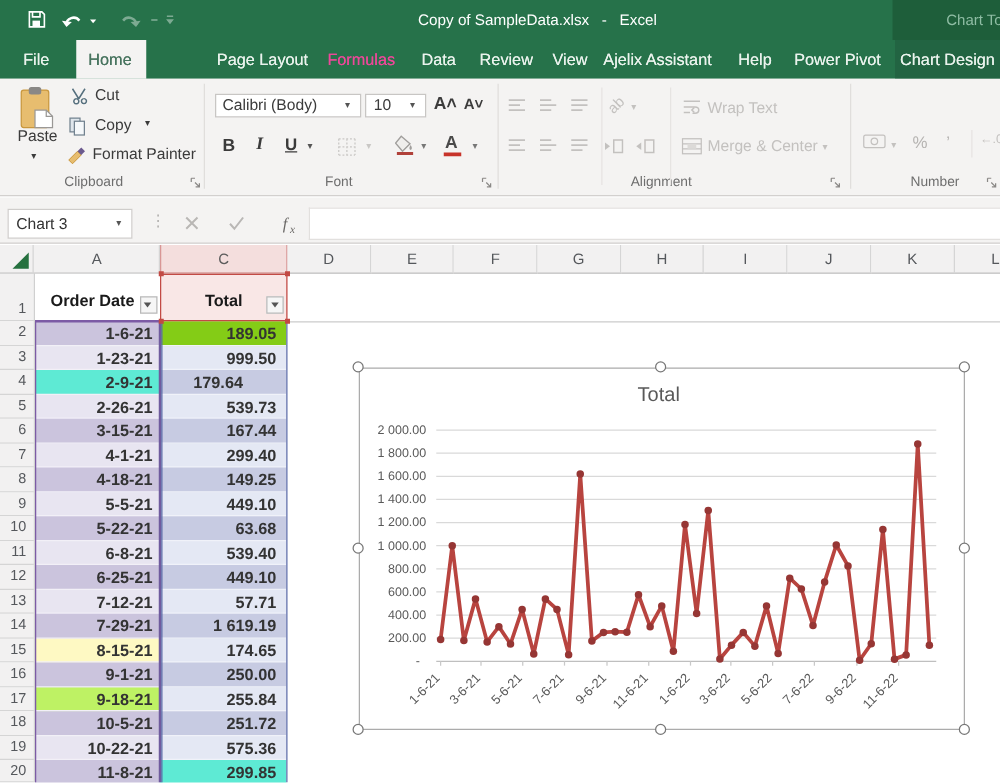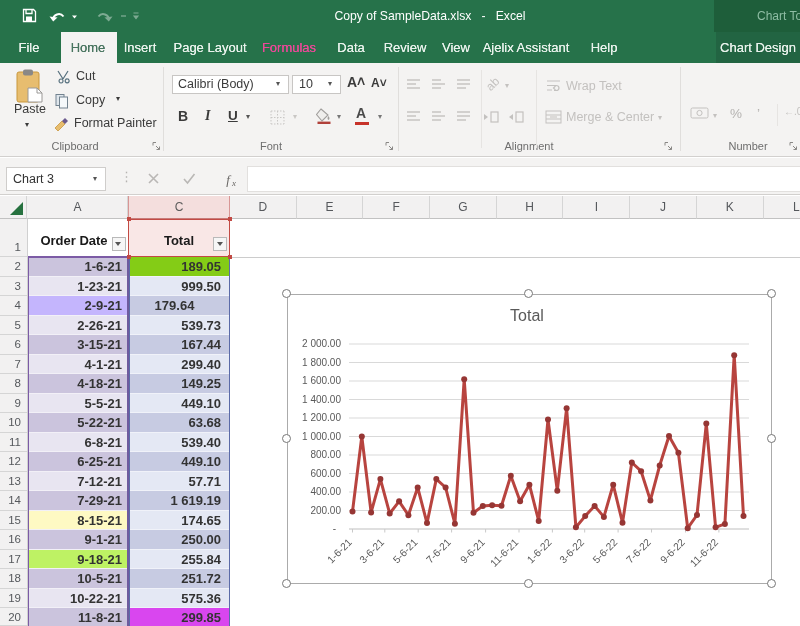--- a/index.html
+++ b/index.html
@@ -65,21 +65,21 @@
 <div class="abs" style="left:34px;top:233px;width:80px;text-align:center;font-size:13px;font-weight:700;color:#1a1a1a;">Order Date</div>
 <div class="abs" style="left:144px;top:233px;width:70px;text-align:center;font-size:13px;font-weight:700;color:#1a1a1a;">Total</div>
 <div class="abs" style="left:111.5px;top:237.0px;width:14px;height:14px;background:#f6f6f6;border:1px solid #b9b9b9;box-sizing:border-box;"></div>
 <div class="abs" style="left:115.0px;top:242.0px;width:0;height:0;border-left:3.5px solid transparent;border-right:3.5px solid transparent;border-top:4.5px solid #555;"></div>
 <div class="abs" style="left:213px;top:237.0px;width:14px;height:14px;background:#f6f6f6;border:1px solid #b9b9b9;box-sizing:border-box;"></div>
 <div class="abs" style="left:216.5px;top:242.0px;width:0;height:0;border-left:3.5px solid transparent;border-right:3.5px solid transparent;border-top:4.5px solid #555;"></div>
 <div class="cellA" style="top:257.0px;height:19.5px;line-height:19.5px;background:#cbc4dd;box-shadow:inset 0 -1px 0 #f2f0f7;">1-6-21</div>
 <div class="cellC" style="top:257.0px;height:19.5px;line-height:19.5px;background:#84cc16;box-shadow:inset 0 -1px 0 #f0f2f9;">189.05</div>
 <div class="cellA" style="top:276.5px;height:19.5px;line-height:19.5px;background:#e8e5f1;box-shadow:inset 0 -1px 0 #f2f0f7;">1-23-21</div>
 <div class="cellC" style="top:276.5px;height:19.5px;line-height:19.5px;background:#e4e8f4;box-shadow:inset 0 -1px 0 #f0f2f9;">999.50</div>
-<div class="cellA" style="top:296.0px;height:19.5px;line-height:19.5px;background:#c4b5fd;box-shadow:inset 0 -1px 0 #f2f0f7;padding-left:28px;">2-9-21</div>
+<div class="cellA" style="top:296.0px;height:19.5px;line-height:19.5px;background:#5eead4;box-shadow:inset 0 -1px 0 #f2f0f7;padding-left:28px;">2-9-21</div>
 <div class="cellC" style="top:296.0px;height:19.5px;line-height:19.5px;background:#c7cbe2;box-shadow:inset 0 -1px 0 #f0f2f9;text-align:center;">179.64</div>
 <div class="cellA" style="top:315.5px;height:19.5px;line-height:19.5px;background:#e8e5f1;box-shadow:inset 0 -1px 0 #f2f0f7;">2-26-21</div>
 <div class="cellC" style="top:315.5px;height:19.5px;line-height:19.5px;background:#e4e8f4;box-shadow:inset 0 -1px 0 #f0f2f9;">539.73</div>
 <div class="cellA" style="top:335.0px;height:19.5px;line-height:19.5px;background:#cbc4dd;box-shadow:inset 0 -1px 0 #f2f0f7;">3-15-21</div>
 <div class="cellC" style="top:335.0px;height:19.5px;line-height:19.5px;background:#c7cbe2;box-shadow:inset 0 -1px 0 #f0f2f9;">167.44</div>
 <div class="cellA" style="top:354.5px;height:19.5px;line-height:19.5px;background:#e8e5f1;box-shadow:inset 0 -1px 0 #f2f0f7;">4-1-21</div>
 <div class="cellC" style="top:354.5px;height:19.5px;line-height:19.5px;background:#e4e8f4;box-shadow:inset 0 -1px 0 #f0f2f9;">299.40</div>
 <div class="cellA" style="top:374.0px;height:19.5px;line-height:19.5px;background:#cbc4dd;box-shadow:inset 0 -1px 0 #f2f0f7;">4-18-21</div>
 <div class="cellC" style="top:374.0px;height:19.5px;line-height:19.5px;background:#c7cbe2;box-shadow:inset 0 -1px 0 #f0f2f9;">149.25</div>
 <div class="cellA" style="top:393.5px;height:19.5px;line-height:19.5px;background:#e8e5f1;box-shadow:inset 0 -1px 0 #f2f0f7;">5-5-21</div>
@@ -98,21 +98,21 @@
 <div class="cellC" style="top:510.5px;height:19.5px;line-height:19.5px;background:#e4e8f4;box-shadow:inset 0 -1px 0 #f0f2f9;">174.65</div>
 <div class="cellA" style="top:530.0px;height:19.5px;line-height:19.5px;background:#cbc4dd;box-shadow:inset 0 -1px 0 #f2f0f7;">9-1-21</div>
 <div class="cellC" style="top:530.0px;height:19.5px;line-height:19.5px;background:#c7cbe2;box-shadow:inset 0 -1px 0 #f0f2f9;">250.00</div>
 <div class="cellA" style="top:549.5px;height:19.5px;line-height:19.5px;background:#bef264;box-shadow:inset 0 -1px 0 #f2f0f7;">9-18-21</div>
 <div class="cellC" style="top:549.5px;height:19.5px;line-height:19.5px;background:#e4e8f4;box-shadow:inset 0 -1px 0 #f0f2f9;">255.84</div>
 <div class="cellA" style="top:569.0px;height:19.5px;line-height:19.5px;background:#cbc4dd;box-shadow:inset 0 -1px 0 #f2f0f7;">10-5-21</div>
 <div class="cellC" style="top:569.0px;height:19.5px;line-height:19.5px;background:#c7cbe2;box-shadow:inset 0 -1px 0 #f0f2f9;">251.72</div>
 <div class="cellA" style="top:588.5px;height:19.5px;line-height:19.5px;background:#e8e5f1;box-shadow:inset 0 -1px 0 #f2f0f7;">10-22-21</div>
 <div class="cellC" style="top:588.5px;height:19.5px;line-height:19.5px;background:#e4e8f4;box-shadow:inset 0 -1px 0 #f0f2f9;">575.36</div>
 <div class="cellA" style="top:608.0px;height:19.5px;line-height:19.5px;background:#cbc4dd;box-shadow:inset 0 -1px 0 #f2f0f7;">11-8-21</div>
-<div class="cellC" style="top:608.0px;height:19.5px;line-height:19.5px;background:#d946ef;box-shadow:inset 0 -1px 0 #f0f2f9;">299.85</div>
+<div class="cellC" style="top:608.0px;height:19.5px;line-height:19.5px;background:#5eead4;box-shadow:inset 0 -1px 0 #f0f2f9;">299.85</div>
 <div class="abs" style="left:28px;top:627.5px;width:100px;height:-1.5px;background:#e8e5f1;"></div>
 <div class="abs" style="left:128px;top:627.5px;width:101.5px;height:-1.5px;background:#e4e8f4;"></div>
 <div class="abs" style="left:27.5px;top:257.0px;width:1.5px;height:369.0px;background:#7c5ba5;"></div>
 <div class="abs" style="left:127px;top:257.0px;width:1.5px;height:369.0px;background:#6f5b9e;"></div>
 <div class="abs" style="left:28px;top:256.0px;width:100px;height:1.5px;background:#7c5ba5;"></div>
 <div class="abs" style="left:128.5px;top:257.0px;width:1.5px;height:369.0px;background:#5b6ba8;"></div>
 <div class="abs" style="left:228.5px;top:257.0px;width:1.5px;height:369.0px;background:#5b6ba8;"></div>
 <div class="abs" style="left:128px;top:219px;width:102px;height:38.0px;border:1.5px solid #c24a44;box-sizing:border-box;"></div>
 <div class="abs" style="left:126.5px;top:217.0px;width:4px;height:4px;background:#c24a44;"></div>
 <div class="abs" style="left:126.5px;top:255.0px;width:4px;height:4px;background:#c24a44;"></div>
@@ -239,28 +239,28 @@
 <g opacity="0.4">
 <path d="M100 14 C100 8.5, 93 6, 89.5 10.5" stroke="#ffffff" stroke-width="2" fill="none" transform="translate(-11,0)"></path>
 <path d="M92.5 10.5 L88.8 15.5 L84.5 11.5 Z" fill="#ffffff"></path>
 <path d="M101 10 h5" stroke="#ffffff" stroke-width="1.3"></path>
 <path d="M113.5 7 h5 M114 10 h4 l-2 2.5 z" stroke="#ffffff" stroke-width="1.1" fill="#ffffff"></path>
 </g>
 </svg>
 <div class="abs" style="left:61px;top:32px;width:56px;height:31px;background:#f4f3f2;"></div>
 <div class="tabtxt" style="left:-26px;width:110px;color:#e9f2ec;">File</div>
 <div class="tabtxt" style="left:33px;width:110px;color:#48745f;">Home</div>
-<div class="tabtxt" style="left:85px;width:110px;color:#e9f2ec;">Insert</div>
 <div class="tabtxt" style="left:155px;width:110px;color:#e9f2ec;">Page Layout</div>
 <div class="tabtxt" style="left:234px;width:110px;color:#ec4899;">Formulas</div>
 <div class="tabtxt" style="left:296px;width:110px;color:#e9f2ec;">Data</div>
 <div class="tabtxt" style="left:350px;width:110px;color:#e9f2ec;">Review</div>
 <div class="tabtxt" style="left:401px;width:110px;color:#e9f2ec;">View</div>
 <div class="tabtxt" style="left:549px;width:110px;color:#e9f2ec;">Help</div>
 <div class="tabtxt" style="left:471px;width:110px;color:#e9f2ec;">Ajelix Assistant</div>
+<div class="tabtxt" style="left:615px;width:110px;color:#e9f2ec;">Power Pivot</div>
 <div class="tabtxt" style="left:703px;width:110px;color:#e9f2ec;">Chart Design</div>
 <div class="abs" style="left:0;top:63px;width:800px;height:94px;background:#f4f3f2;border-bottom:1px solid #d2d0ce;box-sizing:border-box;"></div>
 <div class="abs" style="left:163px;top:67px;width:1px;height:84px;background:#e0dedc;"></div>
 <div class="abs" style="left:397.5px;top:67px;width:1px;height:84px;background:#e0dedc;"></div>
 <div class="abs" style="left:679.5px;top:67px;width:1px;height:84px;background:#e0dedc;"></div>
 <div class="glab" style="left:25px;width:100px;">Clipboard</div>
 <div class="glab" style="left:221px;width:100px;">Font</div>
 <div class="glab" style="left:479px;width:100px;">Alignment</div>
 <div class="glab" style="left:698px;width:100px;">Number</div>
 <svg class="abs" style="left:152px;top:142px;" width="9" height="9" viewBox="0 0 9 9">

